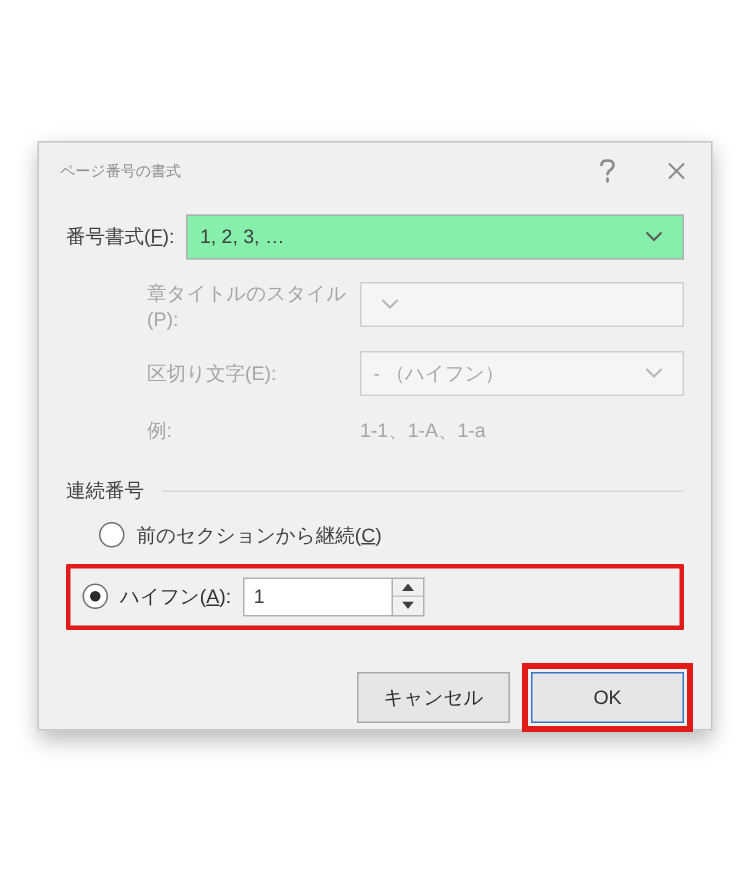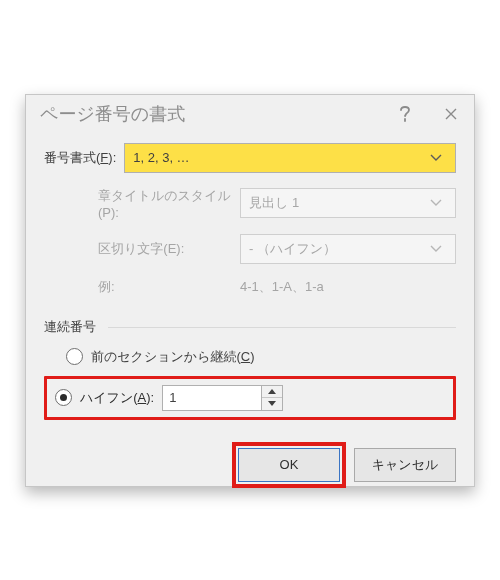--- a/index.html
+++ b/index.html
@@ -18,21 +18,21 @@
     border: 1px solid #c6c6c6;
     background: #f0f0f0;
     width: 448px;
   }
   .titlebar {
     display: flex;
     align-items: center;
     height: 38px;
     padding: 0 0 0 14px;
     color: #8d8d8d;
-    font-size: 18px;
+    font-size: 10px;
     user-select: none;
   }
   .titlebar .title { flex: 1; }
   .titlebar .win-btn {
     width: 46px;
     height: 38px;
     display: flex;
     align-items: center;
     justify-content: center;
     color: #8a8a8a;
@@ -46,21 +46,21 @@
     align-items: center;
     gap: 8px;
     margin-bottom: 14px;
   }
   .lbl u { text-decoration: underline; }
   .combo {
     flex: 1;
     display: flex;
     align-items: center;
     border: 1px solid #b0b0b0;
-    background: #fde047;
+    background: #86efac;
     height: 28px;
     padding: 0 8px;
   }
   .combo .val { flex: 1; }
   .combo .drop {
     width: 22px;
     height: 22px;
     border-left: 0;
     display: flex;
     align-items: center;
@@ -224,40 +224,39 @@
               <path d="M1 1 L6 6 L11 1"></path>
             </svg>
         </span>
       </div>
     </div>
 
 
     <div class="sub">
       <span class="lbl">章タイトルのスタイル(P):</span>
       <div class="combo disabled">
-        <span class="val">見出し 1</span>
         <span class="drop">
           <svg class="chev" width="12" height="8" viewBox="0 0 12 8">
               <path d="M1 1 L6 6 L11 1"></path>
             </svg>
         </span>
       </div>
 
       <span class="lbl">区切り文字(E):</span>
       <div class="combo disabled">
         <span class="val">-  （ハイフン）</span>
         <span class="drop">
           <svg class="chev" width="12" height="8" viewBox="0 0 12 8">
               <path d="M1 1 L6 6 L11 1"></path>
             </svg>
         </span>
       </div>
 
       <span class="lbl">例:</span>
-      <span>4-1、1-A、1-a</span>
+      <span>1-1、1-A、1-a</span>
     </div>
 
     <div class="fieldset-label">連続番号</div>
 
     <div class="radio-row">
       <span class="radio"></span>
       <span class="lbl">
         <span>前のセクションから継続(</span><u>C</u><span>)</span>
       </span>
     </div>
@@ -282,22 +281,22 @@
           <div class="ar">
             <svg class="tri" width="8" height="5" viewBox="0 0 8 5">
                 <path d="M0 0 L8 0 L4 5 Z"></path>
               </svg>
           </div>
         </div>
       </div>
     </div>
 
     <div class="btnbar">
+      <div class="btn">
+        <span>キャンセル</span>
+      </div>
       <div class="btn ok-hl">
         <span>OK</span>
       </div>
-      <div class="btn">
-        <span>キャンセル</span>
-      </div>
     </div>
 
   </div>
 </div>
 
 </body></html>

